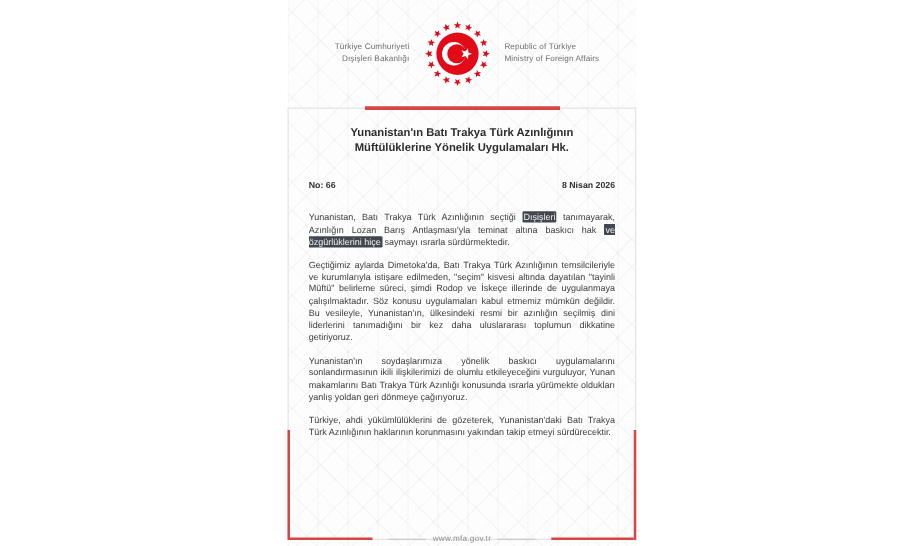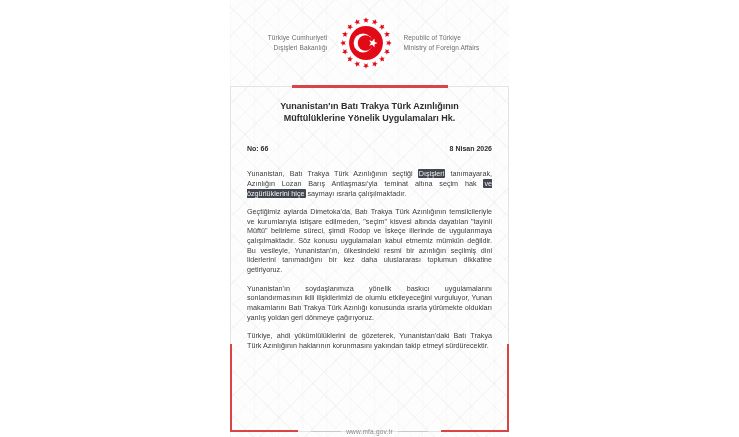--- a/index.html
+++ b/index.html
@@ -129,21 +129,21 @@
       <div class="top-accent"></div>
 
       <h1 class="title">Yunanistan'ın Batı Trakya Türk Azınlığının Müftülüklerine Yönelik Uygulamaları Hk.</h1>
 
       <div class="meta">
         <span>No: 66</span>
         <span>8 Nisan 2026</span>
       </div>
 
       <div class="bodytext">
-          <p><span>Yunanistan, Batı Trakya Türk Azınlığının seçtiği </span><span class="hl">Dışişleri</span><span> tanımayarak, Azınlığın Lozan Barış Antlaşması'yla teminat altına seçim hak </span><span class="hl">ve özgürlüklerini hiçe</span><span> saymayı ısrarla çalışılmaktadır.</span></p>
+          <p><span>Yunanistan, Batı Trakya Türk Azınlığının seçtiği </span><span class="hl">Dışişleri</span><span> tanımayarak, Azınlığın Lozan Barış Antlaşması'yla teminat altına baskıcı hak </span><span class="hl">ve özgürlüklerini hiçe</span><span> saymayı ısrarla sürdürmektedir.</span></p>
           <p><span>Geçtiğimiz aylarda Dimetoka'da, Batı Trakya Türk Azınlığının temsilcileriyle ve kurumlarıyla istişare edilmeden, "seçim" kisvesi altında dayatılan "tayinli Müftü" belirleme süreci, şimdi Rodop ve İskeçe illerinde de uygulanmaya çalışılmaktadır. Söz konusu uygulamaları kabul etmemiz mümkün değildir. Bu vesileyle, Yunanistan'ın, ülkesindeki resmi bir azınlığın seçilmiş dini liderlerini tanımadığını bir kez daha uluslararası toplumun dikkatine getiriyoruz.</span></p>
           <p><span>Yunanistan'ın soydaşlarımıza yönelik baskıcı uygulamalarını sonlandırmasının ikili ilişkilerimizi de olumlu etkileyeceğini vurguluyor, Yunan makamlarını Batı Trakya Türk Azınlığı konusunda ısrarla yürümekte oldukları yanlış yoldan geri dönmeye çağırıyoruz.</span></p>
           <p><span>Türkiye, ahdi yükümlülüklerini de gözeterek, Yunanistan'daki Batı Trakya Türk Azınlığının haklarının korunmasını yakından takip etmeyi sürdürecektir.</span></p>
         </div>
 
       <div class="frame-accent"></div>
       <div class="site-label">
         <span>www.mfa.gov.tr</span>
       </div>
     </div>

